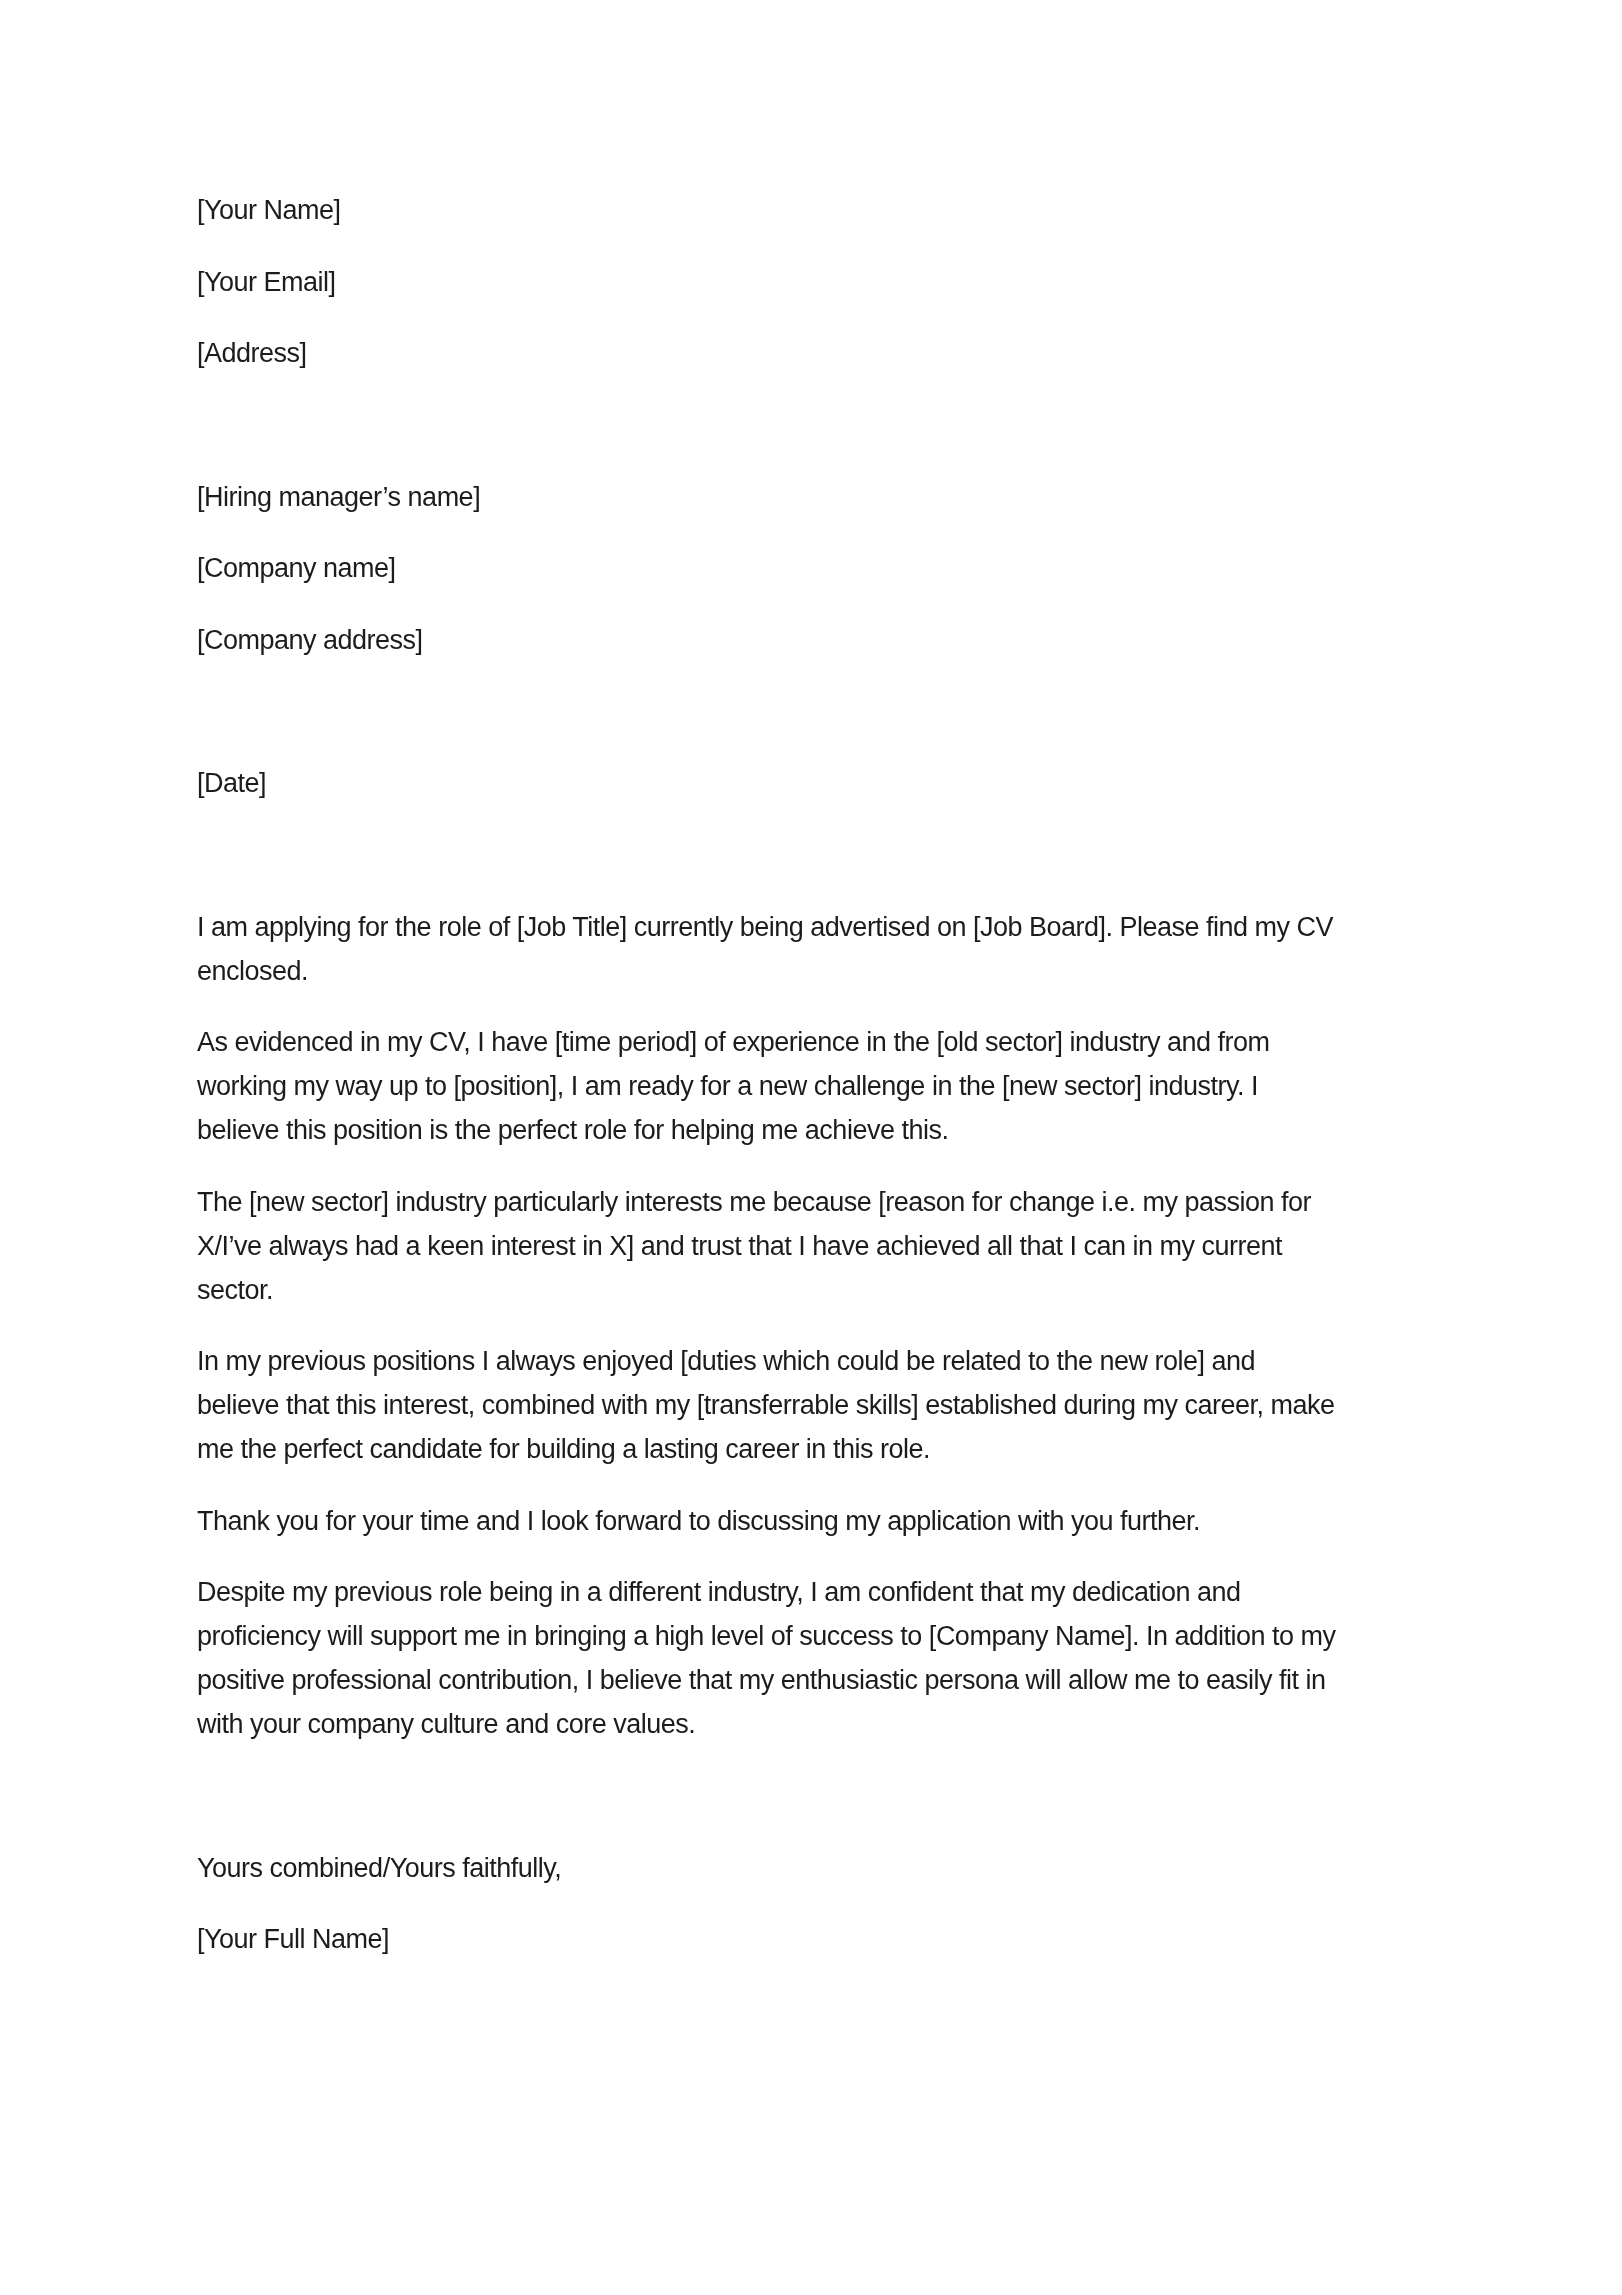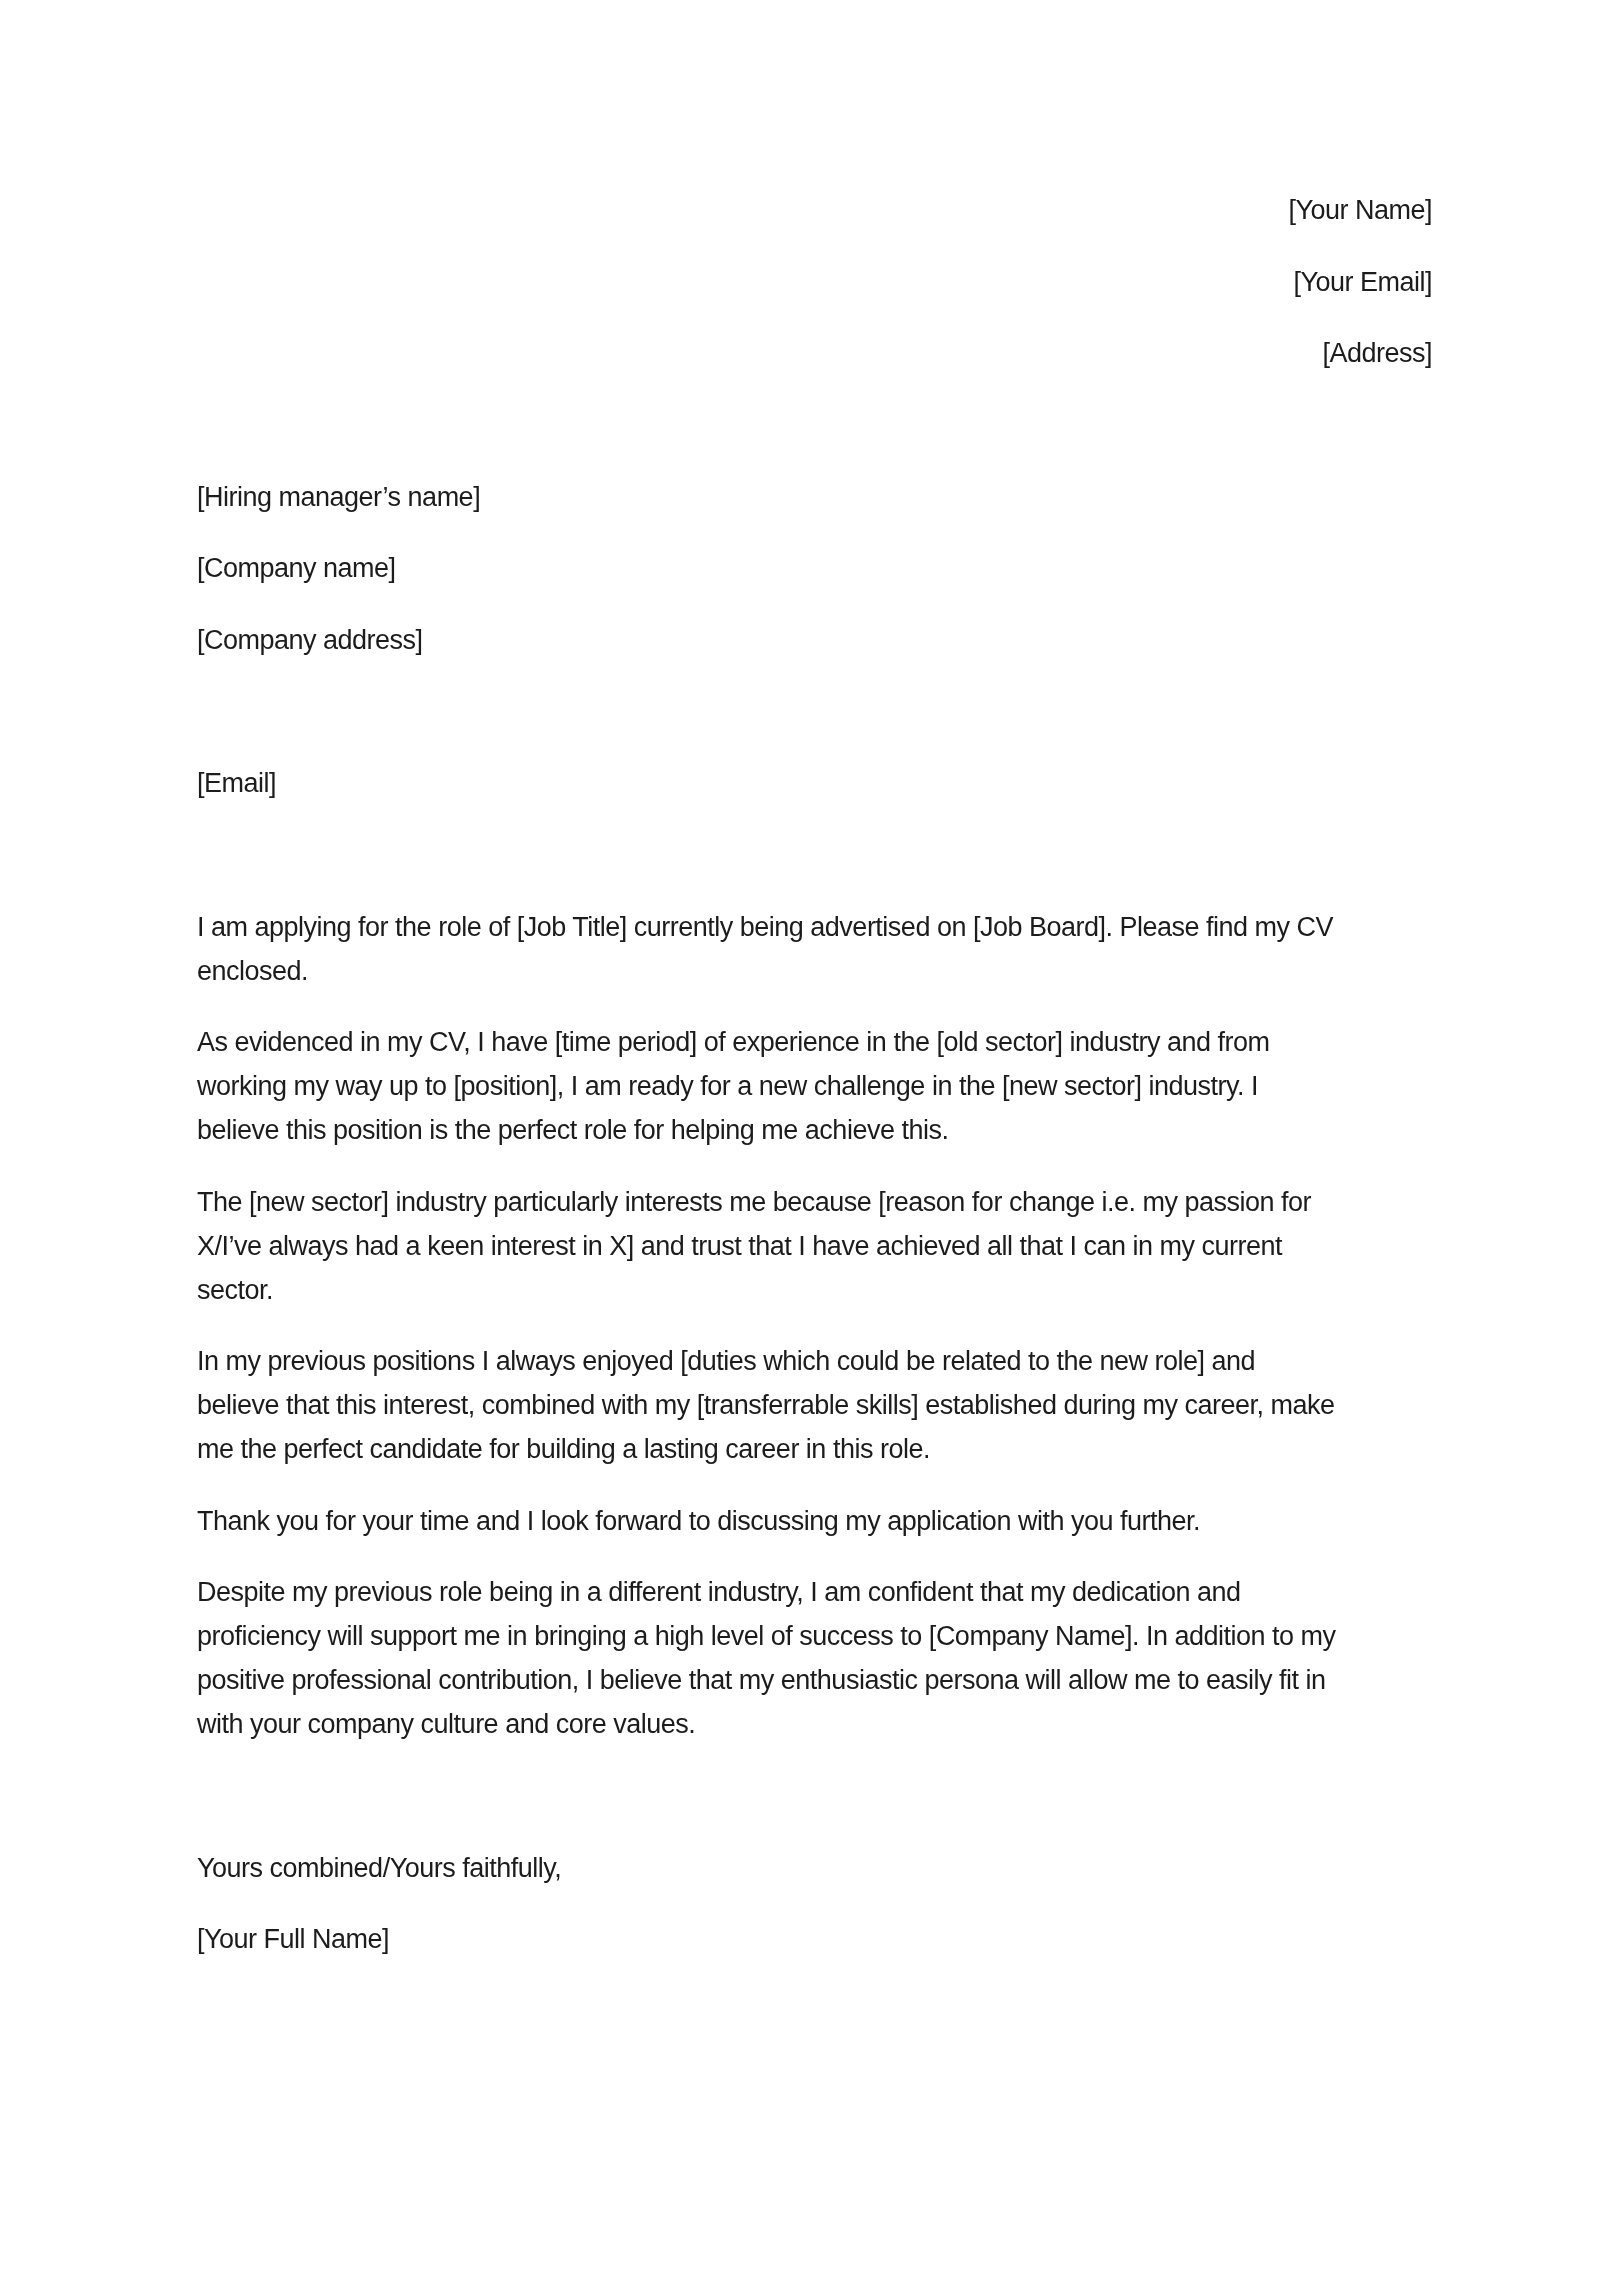--- a/index.html
+++ b/index.html
@@ -20,21 +20,20 @@
     letter-spacing: -0.5px;
     color: #1c1c1c;
     overflow: hidden;
   }
   .page p {
     margin: 0 0 27.5px 0;
     line-height: 44px;
     white-space: pre;
   }
   .sender-block p {
-    text-align: right;
   }
   .body-paragraph {
     white-space: pre;
   }
   .para-spacer {
     height: 72px;
   }
 </style>
 </head>
 <body>
@@ -50,21 +49,21 @@
   <div class="para-spacer"></div>
 
   <div class="recipient-block">
     <p>[Hiring manager’s name]</p>
     <p>[Company name]</p>
     <p>[Company address]</p>
   </div>
 
   <div class="para-spacer"></div>
 
-  <p>[Email]</p>
+  <p>[Date]</p>
 
   <div class="para-spacer"></div>
 
 
   <p class="body-paragraph">I am applying for the role of [Job Title] currently being advertised on [Job Board]. Please find my CV
 enclosed.</p>
   <p class="body-paragraph">As evidenced in my CV, I have [time period] of experience in the [old sector] industry and from
 working my way up to [position], I am ready for a new challenge in the [new sector] industry. I
 believe this position is the perfect role for helping me achieve this.</p>
   <p class="body-paragraph">The [new sector] industry particularly interests me because [reason for change i.e. my passion for

